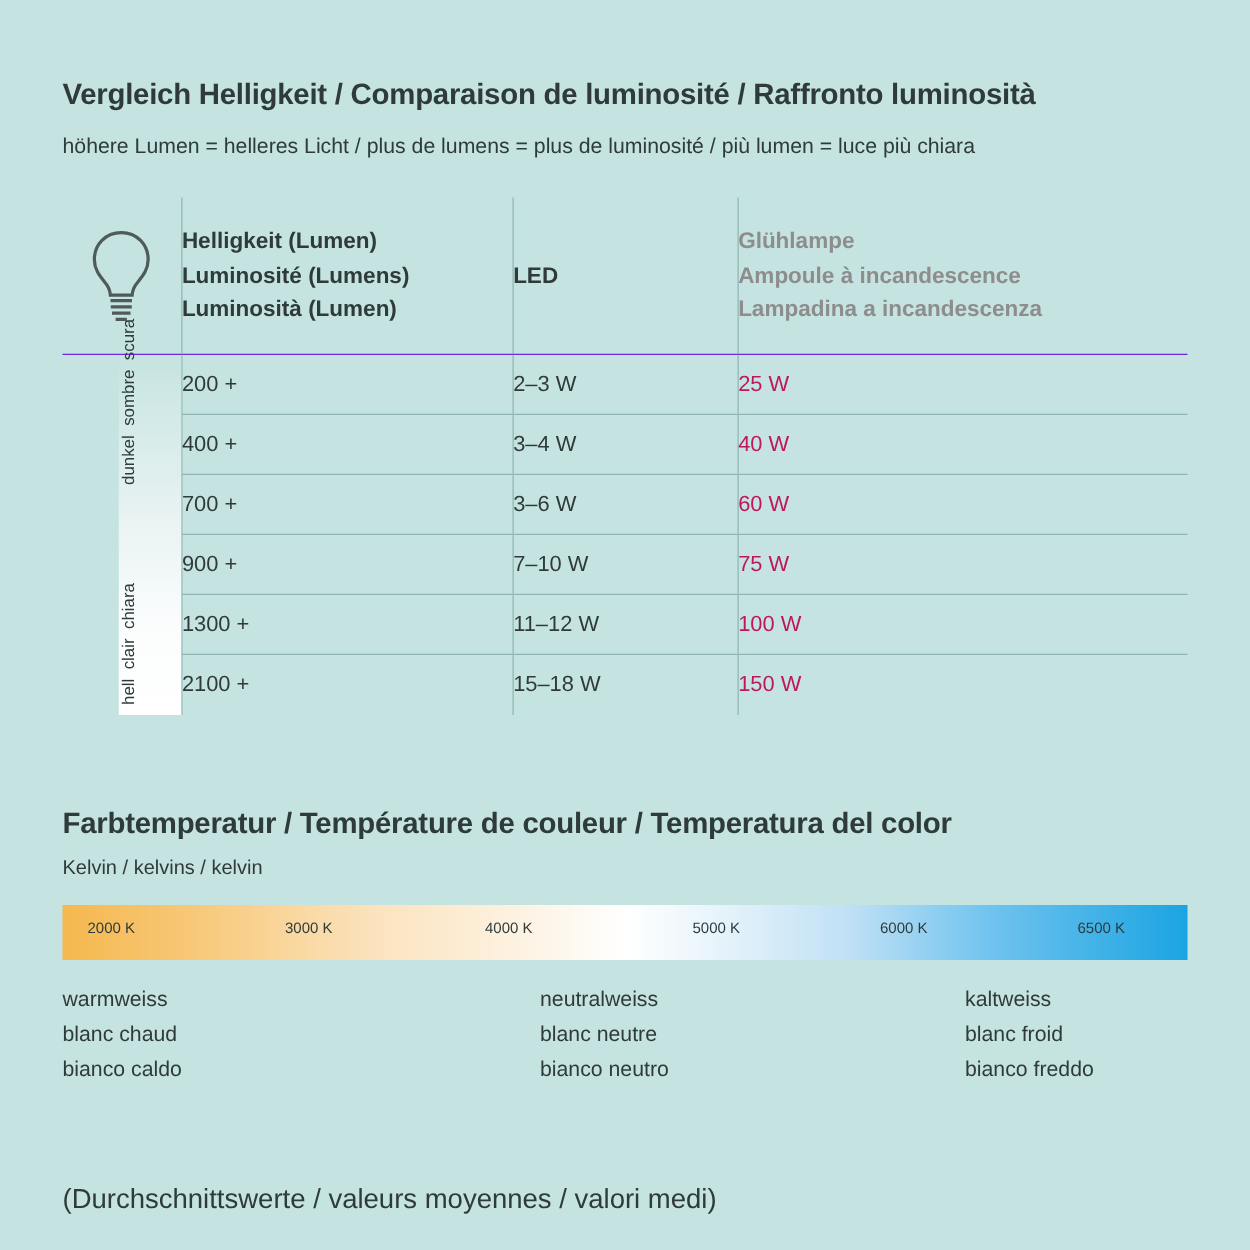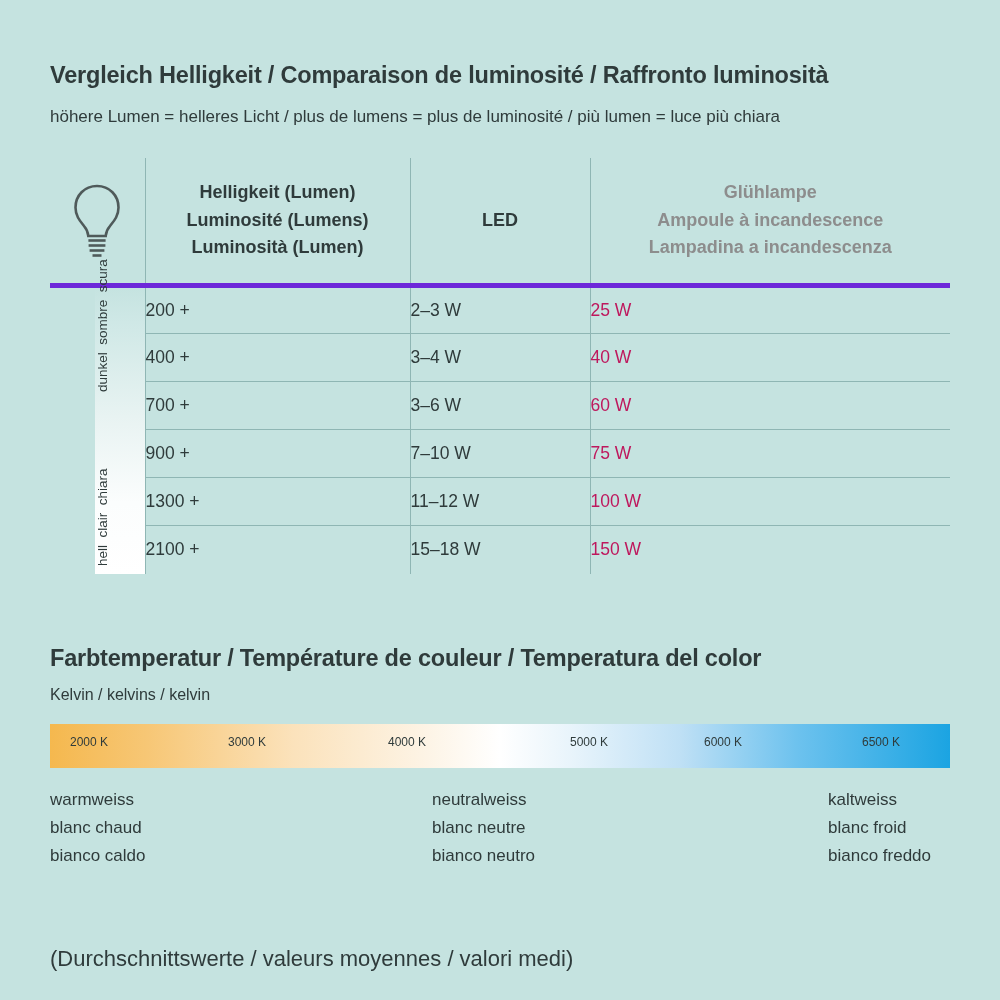--- a/index.html
+++ b/index.html
@@ -55,22 +55,21 @@
     vertical-align: middle;
     padding: 0;
   }
   .col-icon { width: 95px; }
   .col-lumen { width: 265px; }
   .col-led { width: 180px; }
   .col-bulb { width: 360px; }
 
   .hdr-row td {
     height: 125px;
-    border-bottom: 5px solid #6d28d9;
-    text-align: center;
+    border-bottom: 1px solid #6d28d9;
   }
   .hdr-cell {
     font-size: 18px;
     font-weight: bold;
     line-height: 1.55;
     padding-left: 18px;
     box-sizing: border-box;
   }
   .hdr-cell.sep { border-left: 1px solid #8fb6b4; }
   .hdr-grey { color: #8d8d8d; }
@@ -158,34 +157,34 @@
   }
   .kbar span {
     position: absolute;
     top: 11px;
     font-size: 12px;
     color: #2f3b3b;
   }
   .k2000 { left: 20px; }
   .k3000 { left: 178px; }
   .k4000 { left: 338px; }
-  .k5000 { left: 520px; }
+  .k5000 { left: 504px; }
   .k6000 { left: 654px; text-align: right; }
   .k6500 { left: 812px; }
 
   .ktext {
     position: absolute;
     top: 786px;
     font-size: 17px;
     line-height: 1.65;
     white-space: nowrap;
   }
   .ktext.warm { left: 50px; }
   .ktext.neutral { left: 432px; }
-  .ktext.cold { left: 828px; }
+  .ktext.cold { left: 772px; }
 
   .footnote {
     position: absolute;
     left: 50px;
     top: 946px;
     font-size: 22px;
   }
 </style>
 </head>
 <body>

